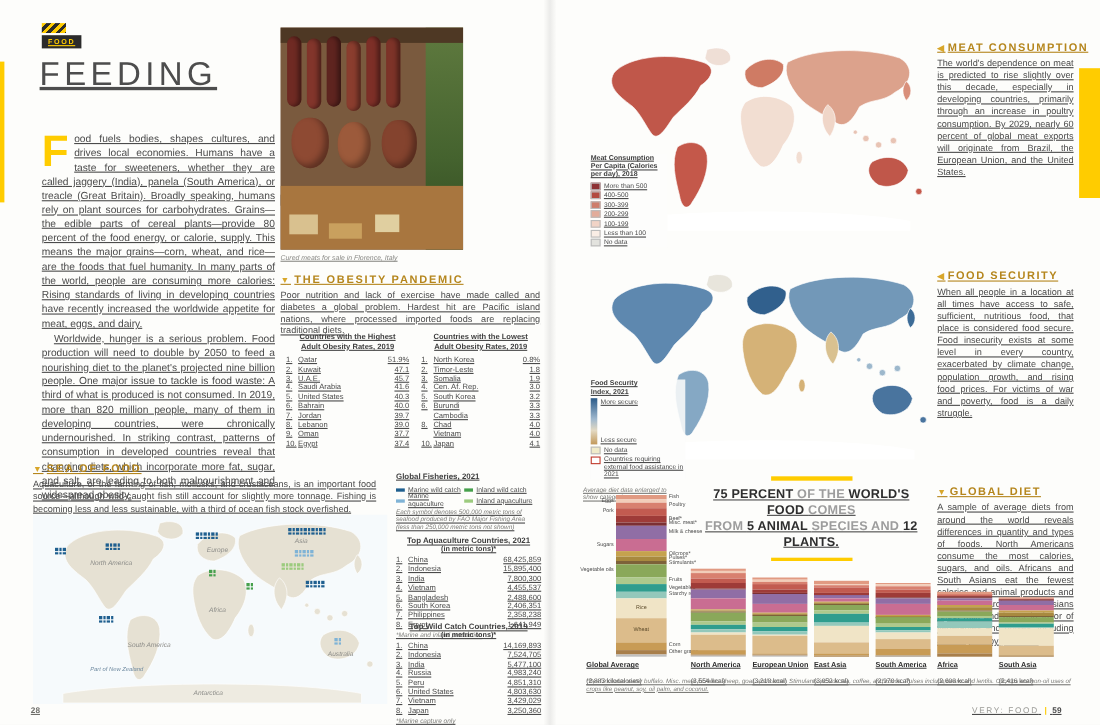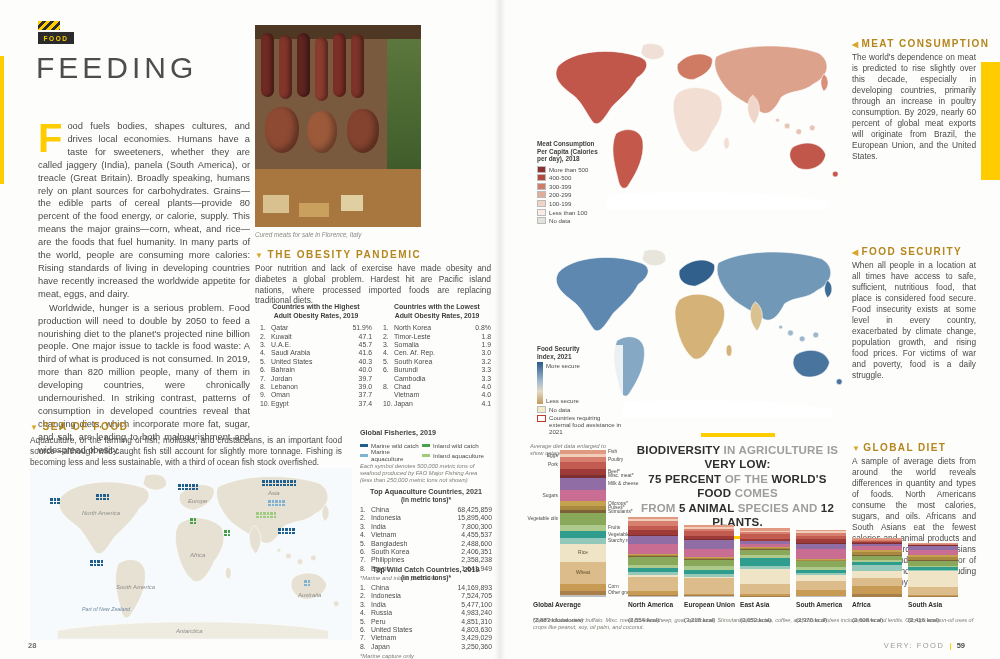--- a/index.html
+++ b/index.html
@@ -1,20 +1,20 @@
 <!DOCTYPE html>
 <html><head>
 <meta charset="utf-8">
 <style>
   html,body{margin:0;padding:0;background:#e8e8e6;}
   #spread{position:relative;width:1000px;height:659px;background:#fdfdfb;overflow:hidden;
           font-family:"Liberation Sans",sans-serif;color:#4a4a4a;}
   #spread::after{content:"";position:absolute;left:494px;top:0;width:12px;height:100%;
           background:linear-gradient(90deg,rgba(0,0,0,0) 0%,rgba(0,0,0,.07) 50%,rgba(0,0,0,0) 100%);pointer-events:none;}
-  .abs{position:absolute;}
+  .abs{position:absolute;text-decoration:underline;}
 
   
   .stripes{left:38px;top:21px;width:22px;height:9px;
      background:repeating-linear-gradient(135deg,#FFCC00 0 3px,#2b2b2b 3px 6px);}
   .kicker{left:38px;top:32px;width:36px;height:12px;background:#2b2b2b;color:#FFCC00;
      font-size:6.5px;font-weight:bold;letter-spacing:1.5px;display:flex;align-items:center;justify-content:center;}
   .title{left:36px;top:50px;font-size:30px;line-height:36px;letter-spacing:4px;color:#4d4d4d;font-weight:normal;}
   .leftbar{left:0;top:56px;width:4px;height:128px;background:#FFCC00;}
 
   .intro{left:38px;top:120px;width:212px;font-size:9.3px;line-height:12.9px;text-align:justify;color:#4b4b4b;}
@@ -145,21 +145,21 @@
     <div class="ham" style="left:92px;top:84px;width:32px;height:44px;background:#84432e;"></div>
     <div class="shelf2"></div>
     <div class="shelf"></div>
     <div class="block" style="left:8px;bottom:14px;width:26px;height:18px;"></div>
     <div class="block" style="left:44px;bottom:10px;width:30px;height:14px;background:#c9a05e;"></div>
     <div class="block" style="left:86px;bottom:16px;width:22px;height:16px;background:#e0cfa0;"></div>
   </div>
   <div class="abs caption">Cured meats for sale in Florence, Italy</div>
 
   <div class="abs sechead" style="left:255px;top:249px;"><span class="mark">▼</span><span>THE OBESITY PANDEMIC</span></div>
-  <div class="abs secbody" style="left:255px;top:263px;width:236px;">Poor nutrition and lack of exercise have made obesity and diabetes a global problem. Hardest hit are Pacific island nations, where processed imported foods are replacing traditional diets.</div>
+  <div class="abs secbody" style="left:255px;top:263px;width:236px;">Poor nutrition and lack of exercise have made called and diabetes a global problem. Hardest hit are Pacific island nations, where processed imported foods are replacing traditional diets.</div>
 
   <div class="abs" style="left:260px;top:303px;width:112px;">
     <div class="tbl-title"><span>Countries with the Highest</span><br><span>Adult Obesity Rates, 2019</span></div>
     <div id="tbl-ob-high" style="margin-top:4px;">
         <div class="trow">
           <div class="tr-rank">1.</div>
           <div class="tr-name">Qatar</div>
           <div class="tr-val">51.9%</div>
         </div>
         <div class="trow">
@@ -411,21 +411,21 @@
       </div>
       <div class="dotcluster" style="left: 274px; top: 112px; grid-template-columns: repeat(2, 2.5px);">
         <i style="background: rgb(127, 179, 214);"></i>
         <i style="background: rgb(127, 179, 214);"></i>
         <i style="background: rgb(127, 179, 214);"></i>
         <i style="background: rgb(127, 179, 214);"></i>
       </div>
     </div>
 
   <div class="abs" style="left:360px;top:428px;width:132px;">
-    <div class="flegend-title">Global Fisheries, 2019</div>
+    <div class="flegend-title">Global Fisheries, 2021</div>
     <div class="flegend-grid" id="fish-legend">
         <div class="flg-item">
           <div class="flg-sw" style="background: rgb(31, 95, 143);"></div>
           <div>Marine wild catch</div>
         </div>
         <div class="flg-item">
           <div class="flg-sw" style="background: rgb(70, 160, 76);"></div>
           <div>Inland wild catch</div>
         </div>
         <div class="flg-item">
@@ -642,21 +642,20 @@
       <span class="fslab" style="line-height:6.8px;">Countries requiring external food assistance in 2021</span>
     </div>
   </div>
 
   <div class="abs rcol-head" style="left:852px;top:246px;"><span class="mark">◀</span><span>FOOD SECURITY</span></div>
   <div class="abs rcol-body" style="left:852px;top:260px;width:124px;">When all people in a location at all times have access to safe, sufficient, nutritious food, that place is considered food secure. Food insecurity exists at some level in every country, exacerbated by climate change, population growth, and rising food prices. For victims of war and poverty, food is a daily struggle.</div>
 
   <div class="abs bio">
     <div class="rule"></div>
     <div class="lines" id="bio-lines">
-        <div><span class="w-b">BIODIVERSITY </span><span class="w-g">IN AGRICULTURE IS </span><span class="w-b">VERY LOW:</span></div>
         <div><span class="w-b">75 PERCENT </span><span class="w-g">OF THE </span><span class="w-b">WORLD'S FOOD </span><span class="w-g">COMES</span></div>
         <div><span class="w-g">FROM </span><span class="w-b">5 ANIMAL </span><span class="w-g">SPECIES AND </span><span class="w-b">12 PLANTS.</span></div>
       </div>
     <div class="rule"></div>
   </div>
 
   <div class="abs rcol-head" style="left:852px;top:442px;"><span class="mark">▼</span><span>GLOBAL DIET</span></div>
   <div class="abs rcol-body" style="left:852px;top:456px;width:124px;">A sample of average diets from around the world reveals differences in quantity and types of foods. North Americans consume the most calories, sugars, and oils. Africans and South Asians eat the fewest calories and animal products and the most starches. East Asians reject milk and butter in favor of vegetables and pulses, including a variety of soy products.</div>
 
   <div class="abs gd-note" style="left: 530px; top: 443px;">Average diet data enlarged to show categories</div>

